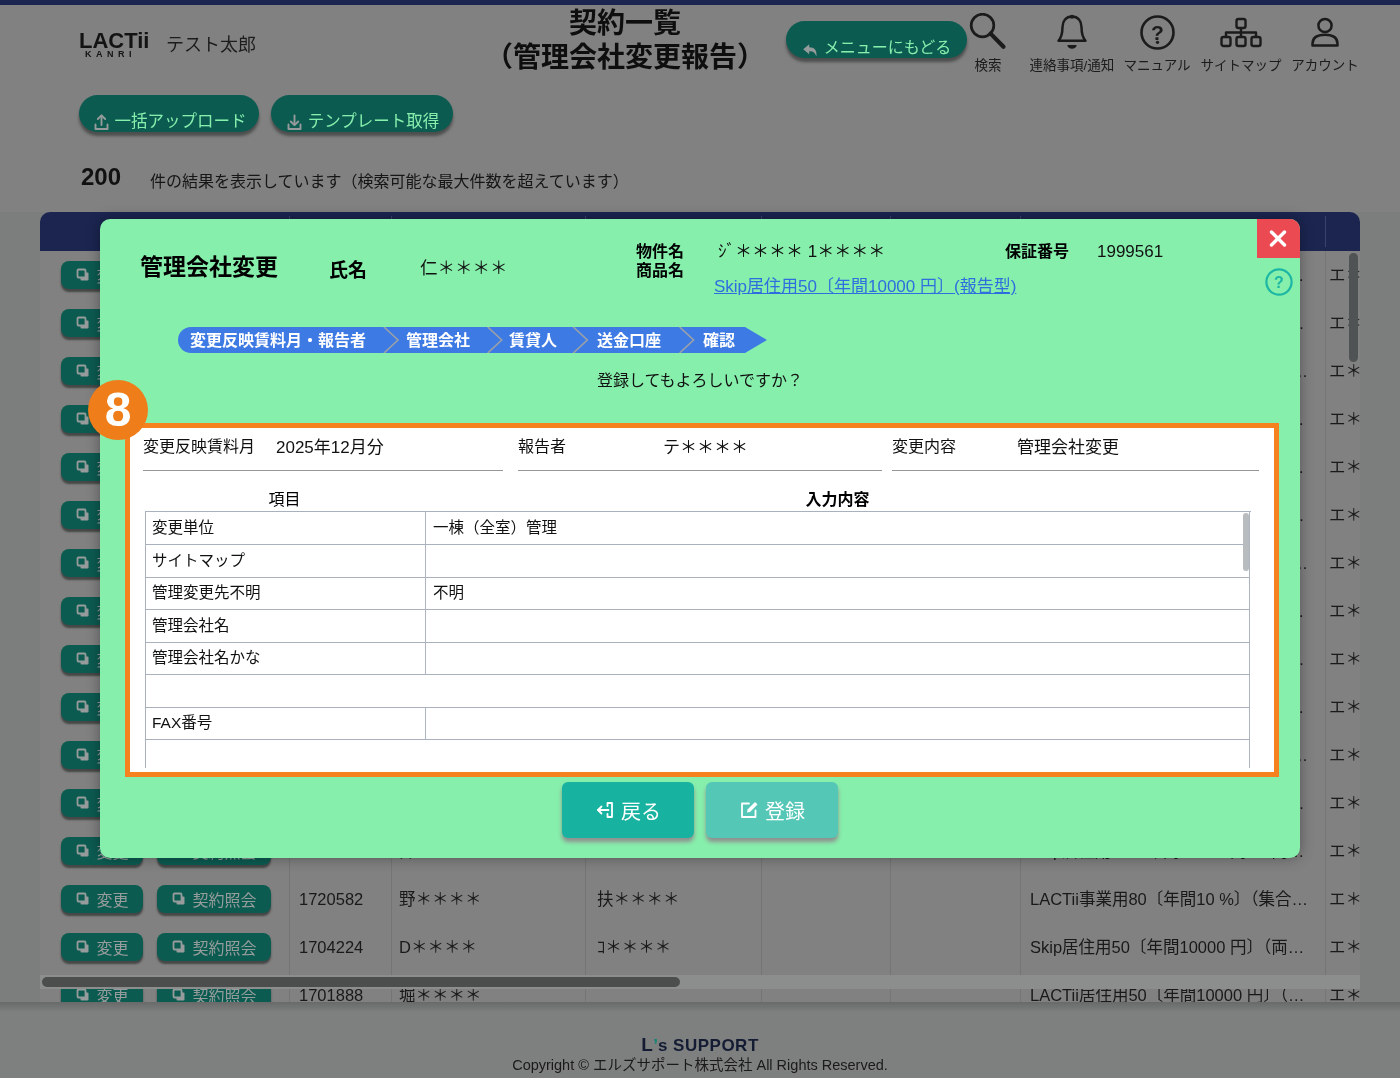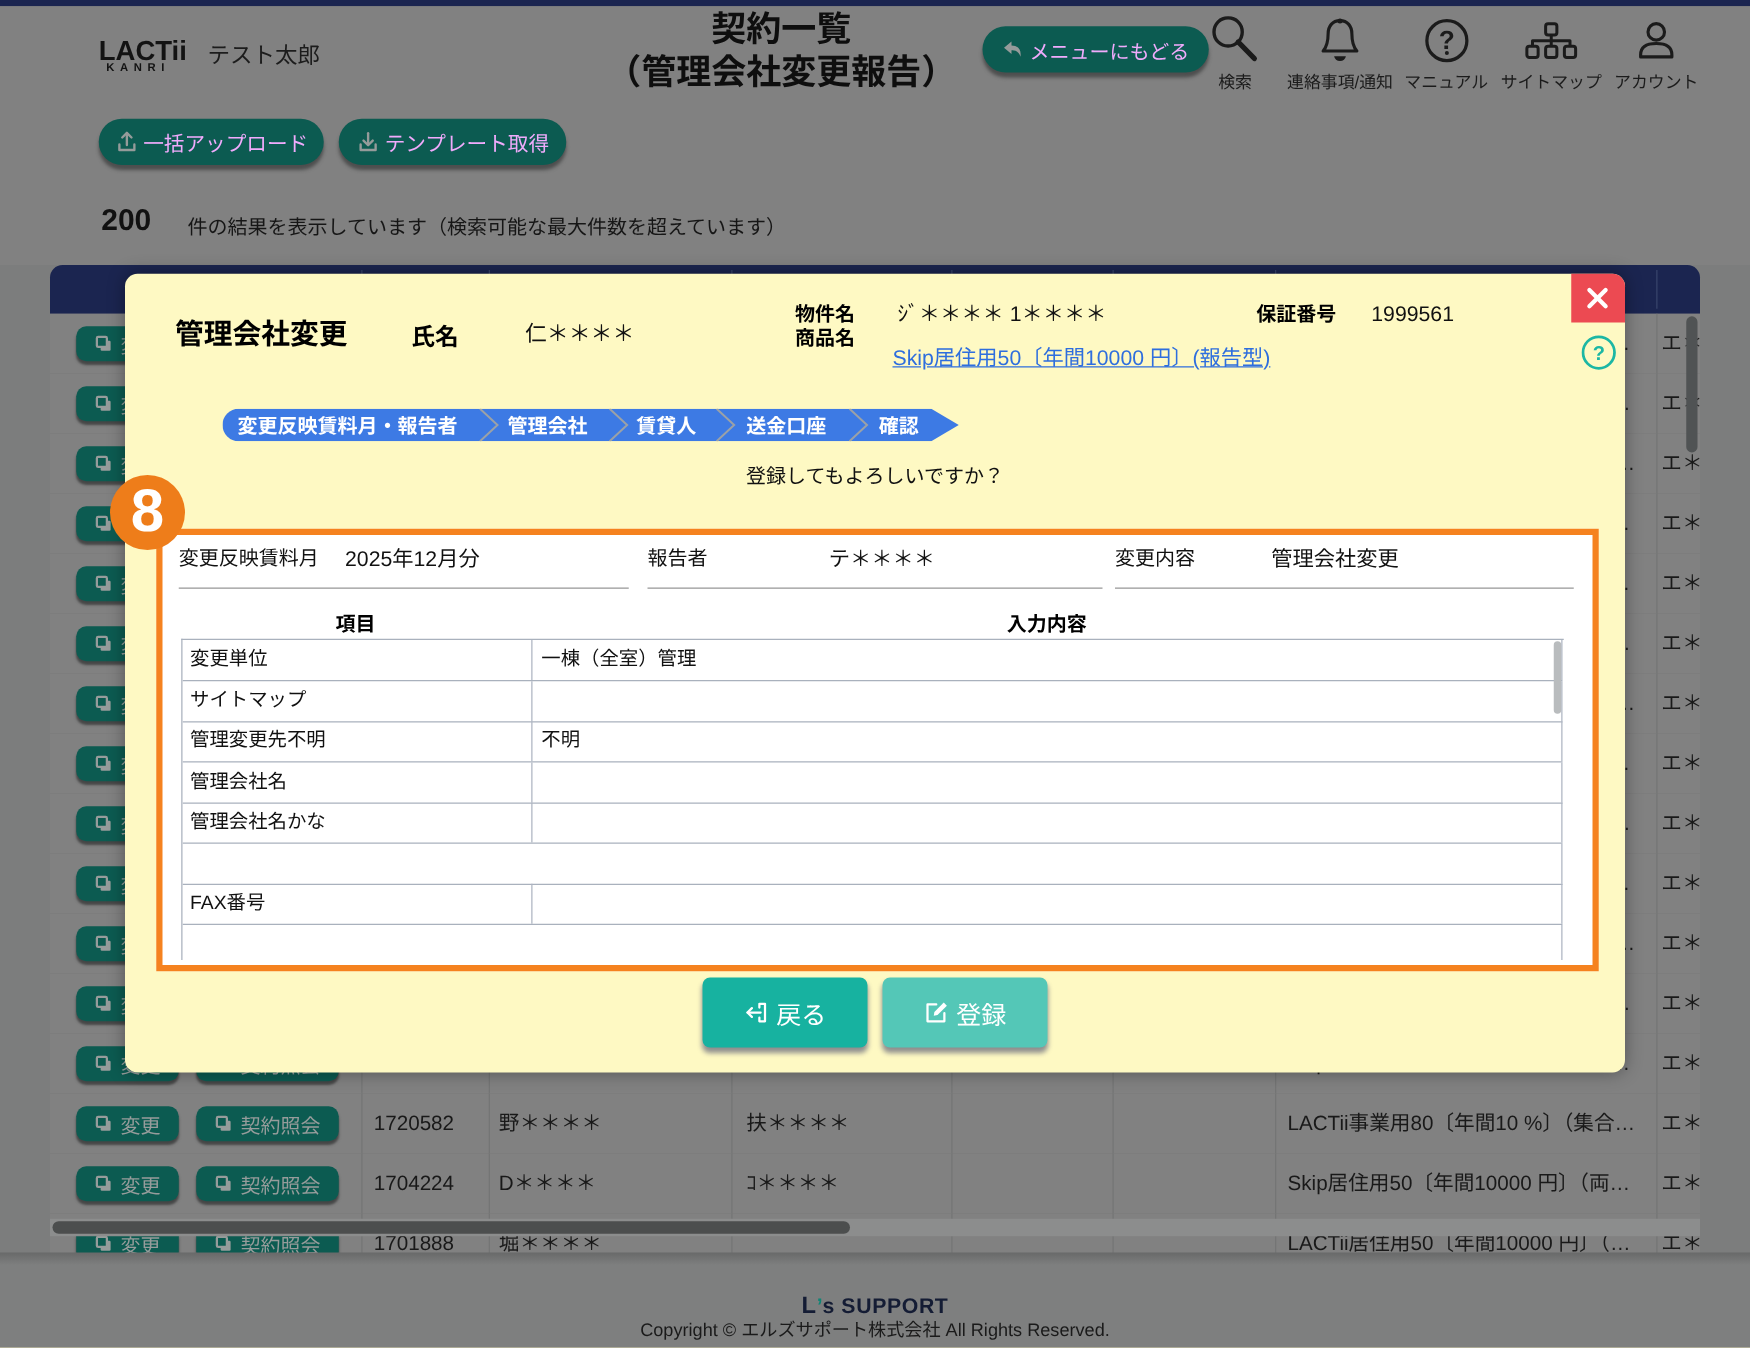--- a/index.html
+++ b/index.html
@@ -6,21 +6,21 @@
   font-family:"Liberation Sans","Noto Sans CJK JP",sans-serif;}
 #stage{position:relative;width:1400px;height:1078px;overflow:hidden}
 .abs{position:absolute}
 
 #topbar{left:0;top:0;width:1400px;height:5px;background:#1b2550}
 #hdr{left:0;top:5px;width:1400px;height:207px;background:#818181}
 #logo{left:79px;top:28px;color:#131313;font-weight:bold;font-size:22px;letter-spacing:0px}
 #logosub{left:85px;top:49px;color:#131313;font-weight:bold;font-size:9px;letter-spacing:4.5px}
 #uname{left:166px;top:30px;color:#1c1c1c;font-size:18px}
 #title{left:325px;top:7px;width:600px;text-align:center;color:#0e0e0e;font-weight:bold;font-size:28px;line-height:34px}
-.gbtn{background:#0c5b51;color:#f0abfc;border-radius:19px;box-shadow:0 4px 3px #4d4e4e;display:flex;align-items:center;justify-content:center}
+.gbtn{background:#0c5b51;color:#86efac;border-radius:19px;box-shadow:0 4px 3px #4d4e4e;display:flex;align-items:flex-end;justify-content:center}
 #menubtn{left:786px;top:21px;width:181px;height:37px;font-size:16px}
 #upbtn{left:79px;top:95px;width:180px;height:37px;font-size:16.5px}
 #dlbtn{left:271px;top:95px;width:182px;height:37px;font-size:16.5px}
 .hicon{color:#1b1b1b;text-align:center;height:72px}
 .hicon .lbl{position:absolute;top:41px;left:50%;transform:translateX(-50%);font-size:13.5px;white-space:nowrap}
 #cnt-num{left:81px;top:163px;font-size:24px;font-weight:bold;color:#111}
 #cnt-txt{left:150px;top:168px;font-size:16px;color:#161616}
 
 #tbl{left:40px;top:212px;width:1320px;height:790px;background:#818181;border-radius:10px 10px 0 0}
 #thead{left:0;top:0;width:1320px;height:39px;background:#1b2550;border-radius:10px 10px 0 0}
@@ -29,35 +29,35 @@
 .row .cell{position:absolute;top:0;height:48px;line-height:48px;font-size:16.5px;color:#191919;white-space:nowrap;overflow:hidden}
 .tbtn{position:absolute;top:10px;height:28px;background:#0c5b51;border-radius:8px;box-shadow:0 3px 2px #454646;color:#969c9b;font-size:16px;display:flex;align-items:center;justify-content:center}
 .vsb{left:1309px;top:41px;width:9px;height:109px;background:#505354;border-radius:5px}
 #hsbtrack{left:40px;top:975px;width:1320px;height:14px;background:#8c8d8d}
 #hsb{left:42px;top:977px;width:638px;height:10px;background:#4c4e4e;border-radius:5px}
 
 #footer{left:0;top:1002px;width:1400px;height:76px;background:linear-gradient(#686969,#7e7f7f 10px,#7e7f7f)}
 #flogo{left:0;top:1034px;width:1400px;text-align:center;font-size:17px;font-weight:bold;color:#141c34;letter-spacing:0.5px}
 #fcopy{left:0;top:1053px;width:1400px;text-align:center;font-size:14.5px;color:#1a1a1a}
 
-#modal{left:100px;top:219px;width:1200px;height:639px;background:#fef9c3;border-radius:10px;box-shadow:0 0 14px rgba(0,0,0,.35)}
+#modal{left:100px;top:219px;width:1200px;height:639px;background:#86efac;border-radius:10px;box-shadow:0 0 14px rgba(0,0,0,.35)}
 #mclose{left:1157px;top:0;width:43px;height:39px;background:#ec4a52;border-radius:0 10px 0 0}
 #mtitle{left:40px;top:29px;font-size:23px;font-weight:bold;color:#000}
 #mshimei{left:229px;top:36px;font-size:19px;font-weight:bold;color:#000}
 #mshimeiv{left:320px;top:35px;font-size:17.5px;color:#111}
 .mlbl{font-size:16px;font-weight:bold;color:#000}
 .mval{font-size:17px;color:#111}
 #qicon{left:1165px;top:49px}
 #stepper{left:78px;top:108px}
 #confirm{left:0;top:148px;width:1200px;text-align:center;font-size:16px;color:#111}
 #obox{left:25px;top:204px;width:1144px;height:344px;border:5px solid #f5821f;background:#fff}
 .sgrp{position:absolute;top:8px;height:34px;border-bottom:1px solid #979797}
 .sgl{position:absolute;top:-3px;font-size:16px;color:#111}
 .sgv{position:absolute;top:-3px;font-size:17px;color:#111}
-#col-h1{left:15px;top:58px;width:279px;text-align:center;font-size:16px;font-weight:bold;color:#000}
+#col-h1{left:15px;top:58px;width:279px;text-align:center;font-size:16px;font-weight:normal;color:#000}
 #col-h2{left:295px;top:58px;width:825px;text-align:center;font-size:16px;font-weight:bold;color:#000}
 #itbl{left:15px;top:83px;width:1105px;height:256px;border-top:1px solid #a9b1bd;border-left:1px solid #a9b1bd;overflow:hidden}
 .irow{position:absolute;left:0;width:1104px;height:32px;border-bottom:1px solid #a9b1bd}
 .ic1{position:absolute;left:0;top:0;width:280px;height:32px;border-right:1.5px solid #aeb5c2;font-size:15.5px;color:#111;line-height:31px;padding-left:6px;box-sizing:border-box}
 .ic2{position:absolute;left:280px;top:0;width:824px;height:32px;border-right:1px solid #aeb5c2;font-size:15.5px;color:#111;line-height:31px;padding-left:7px;box-sizing:border-box}
 #isb{left:1113px;top:85px;width:6px;height:58px;background:#b9bcbe;border-radius:3px}
 .mbtn{color:#fff;font-size:20px;border-radius:6px;display:flex;align-items:center;justify-content:center;box-shadow:0 4px 4px #8f8f8f}
 #back{left:462px;top:563px;width:132px;height:56px;background:#17b2a0}
 #reg{left:606px;top:563px;width:132px;height:56px;background:#54c7b7}
 #badge8{left:88px;top:380px;width:60px;height:60px;border-radius:50%;background:#ee7d1a;color:#fff;font-size:48px;font-weight:bold;text-align:center;line-height:59px}

